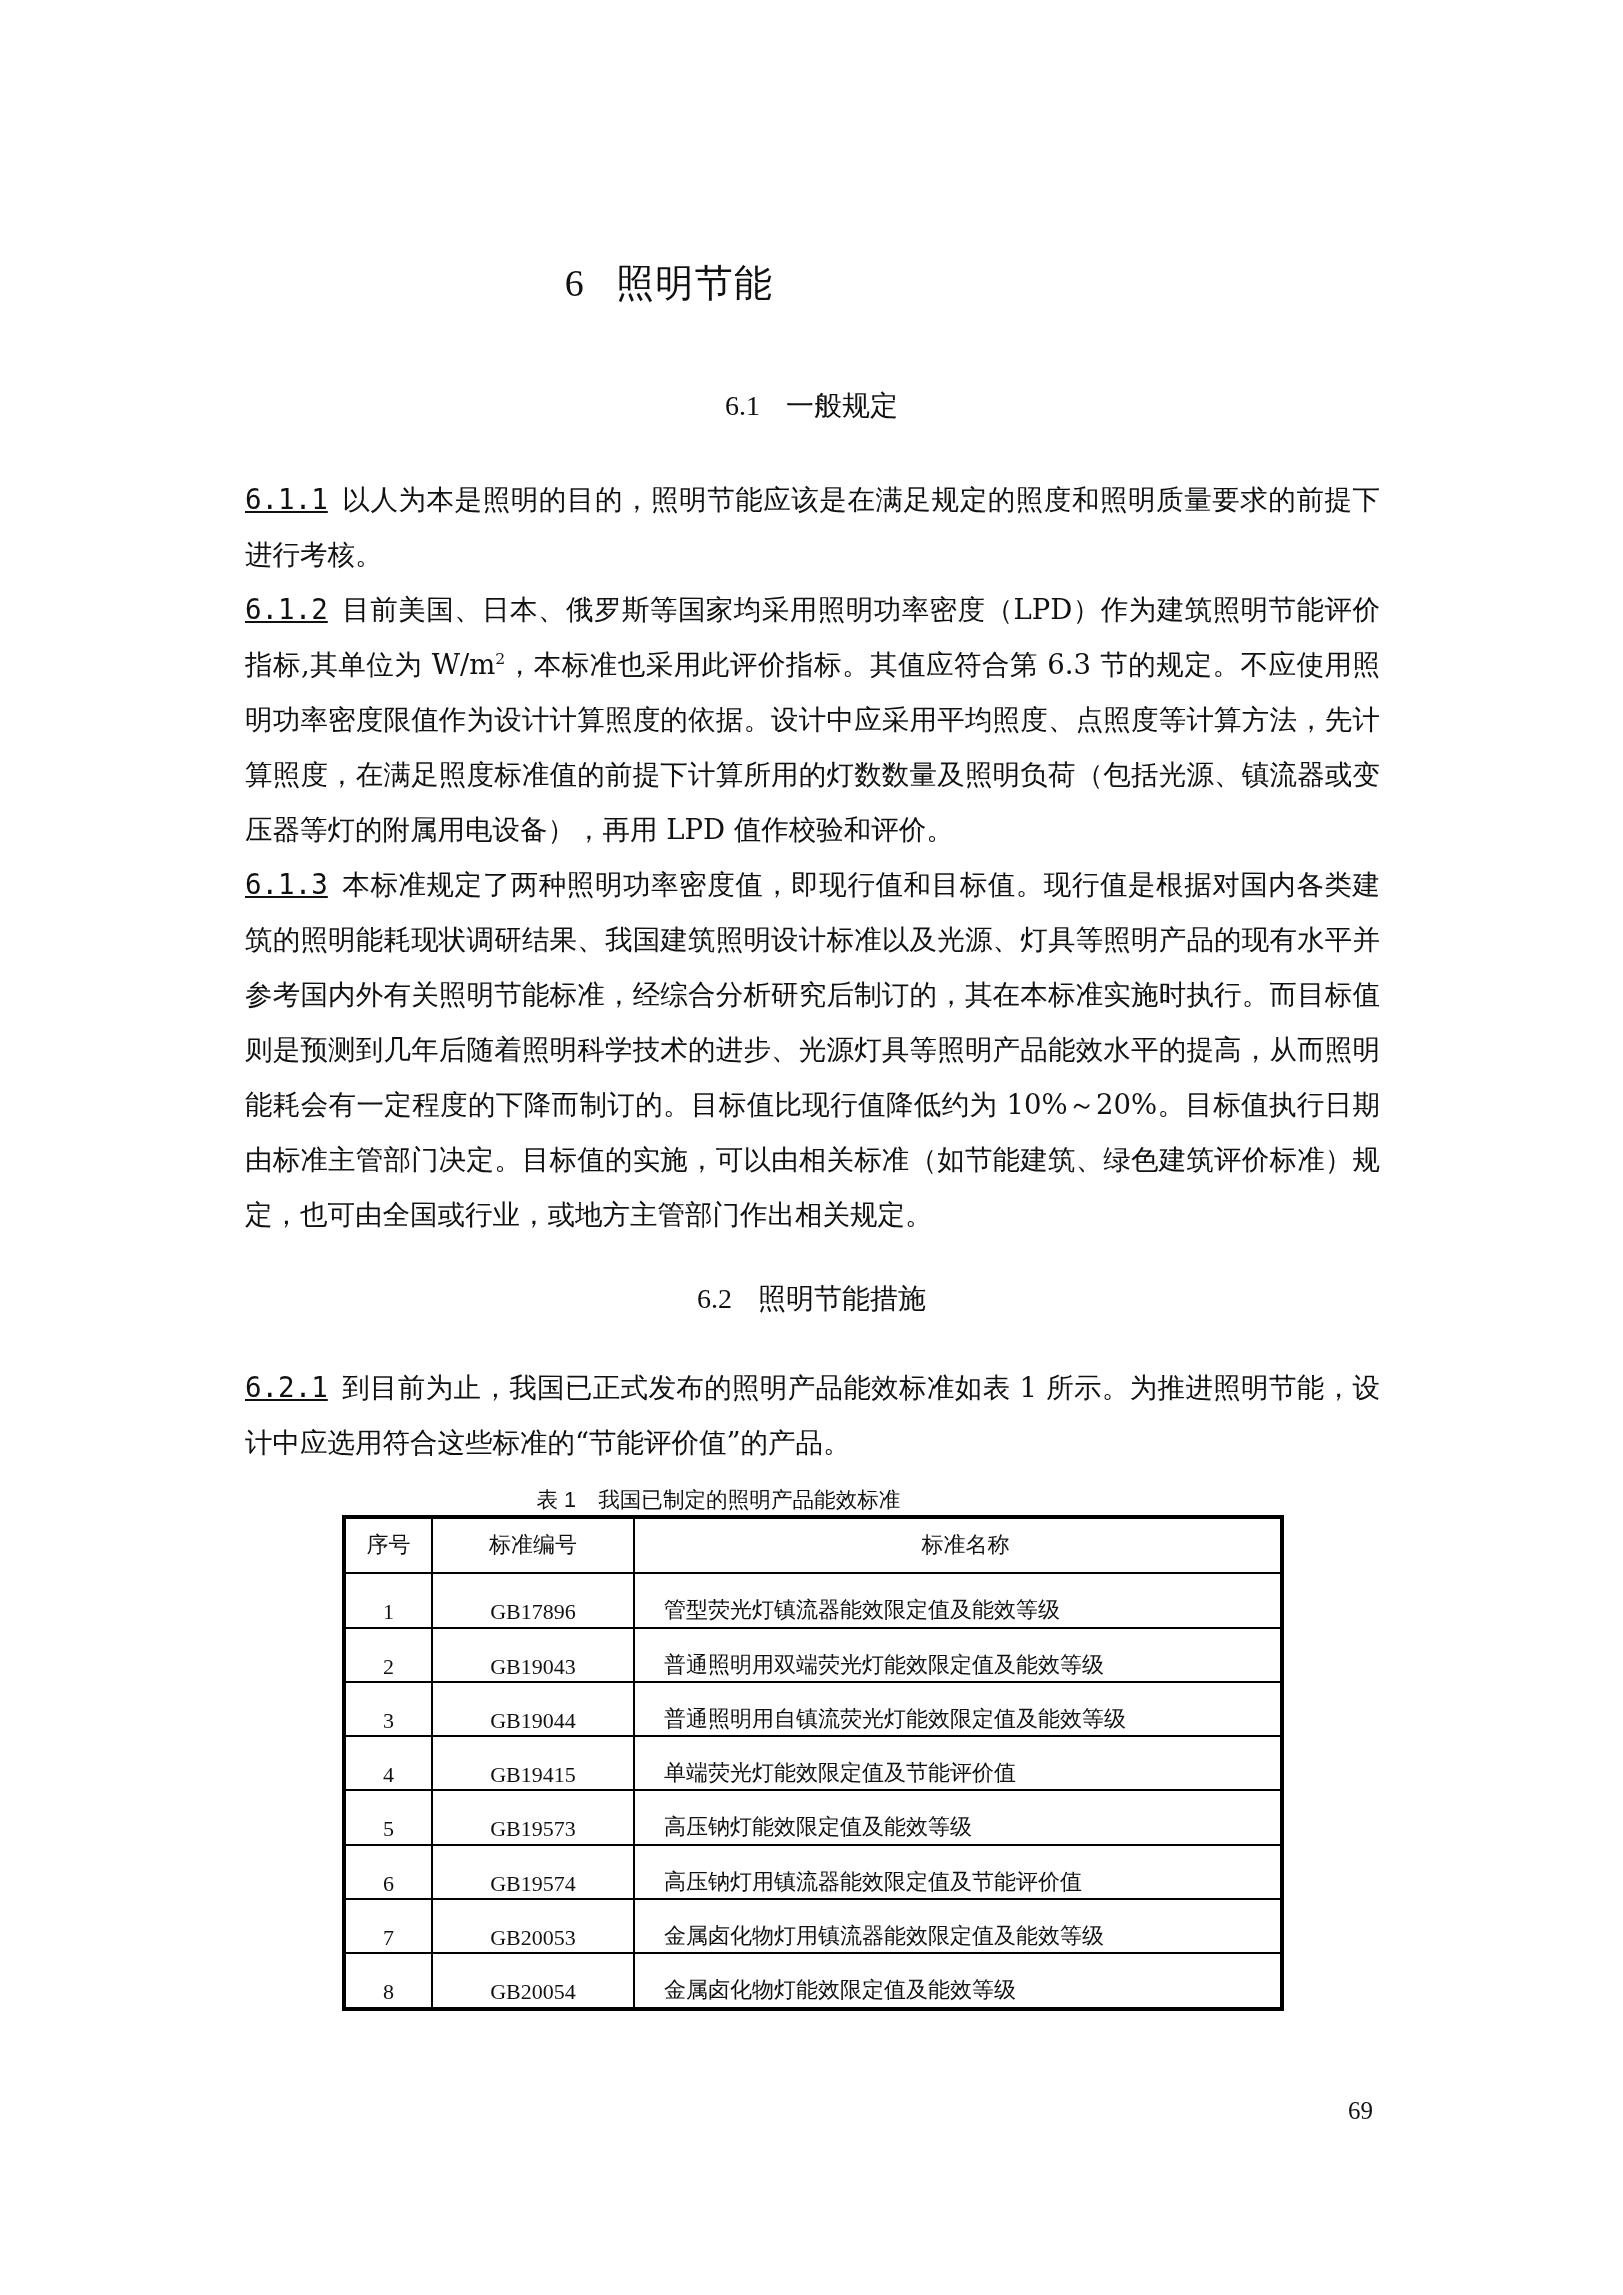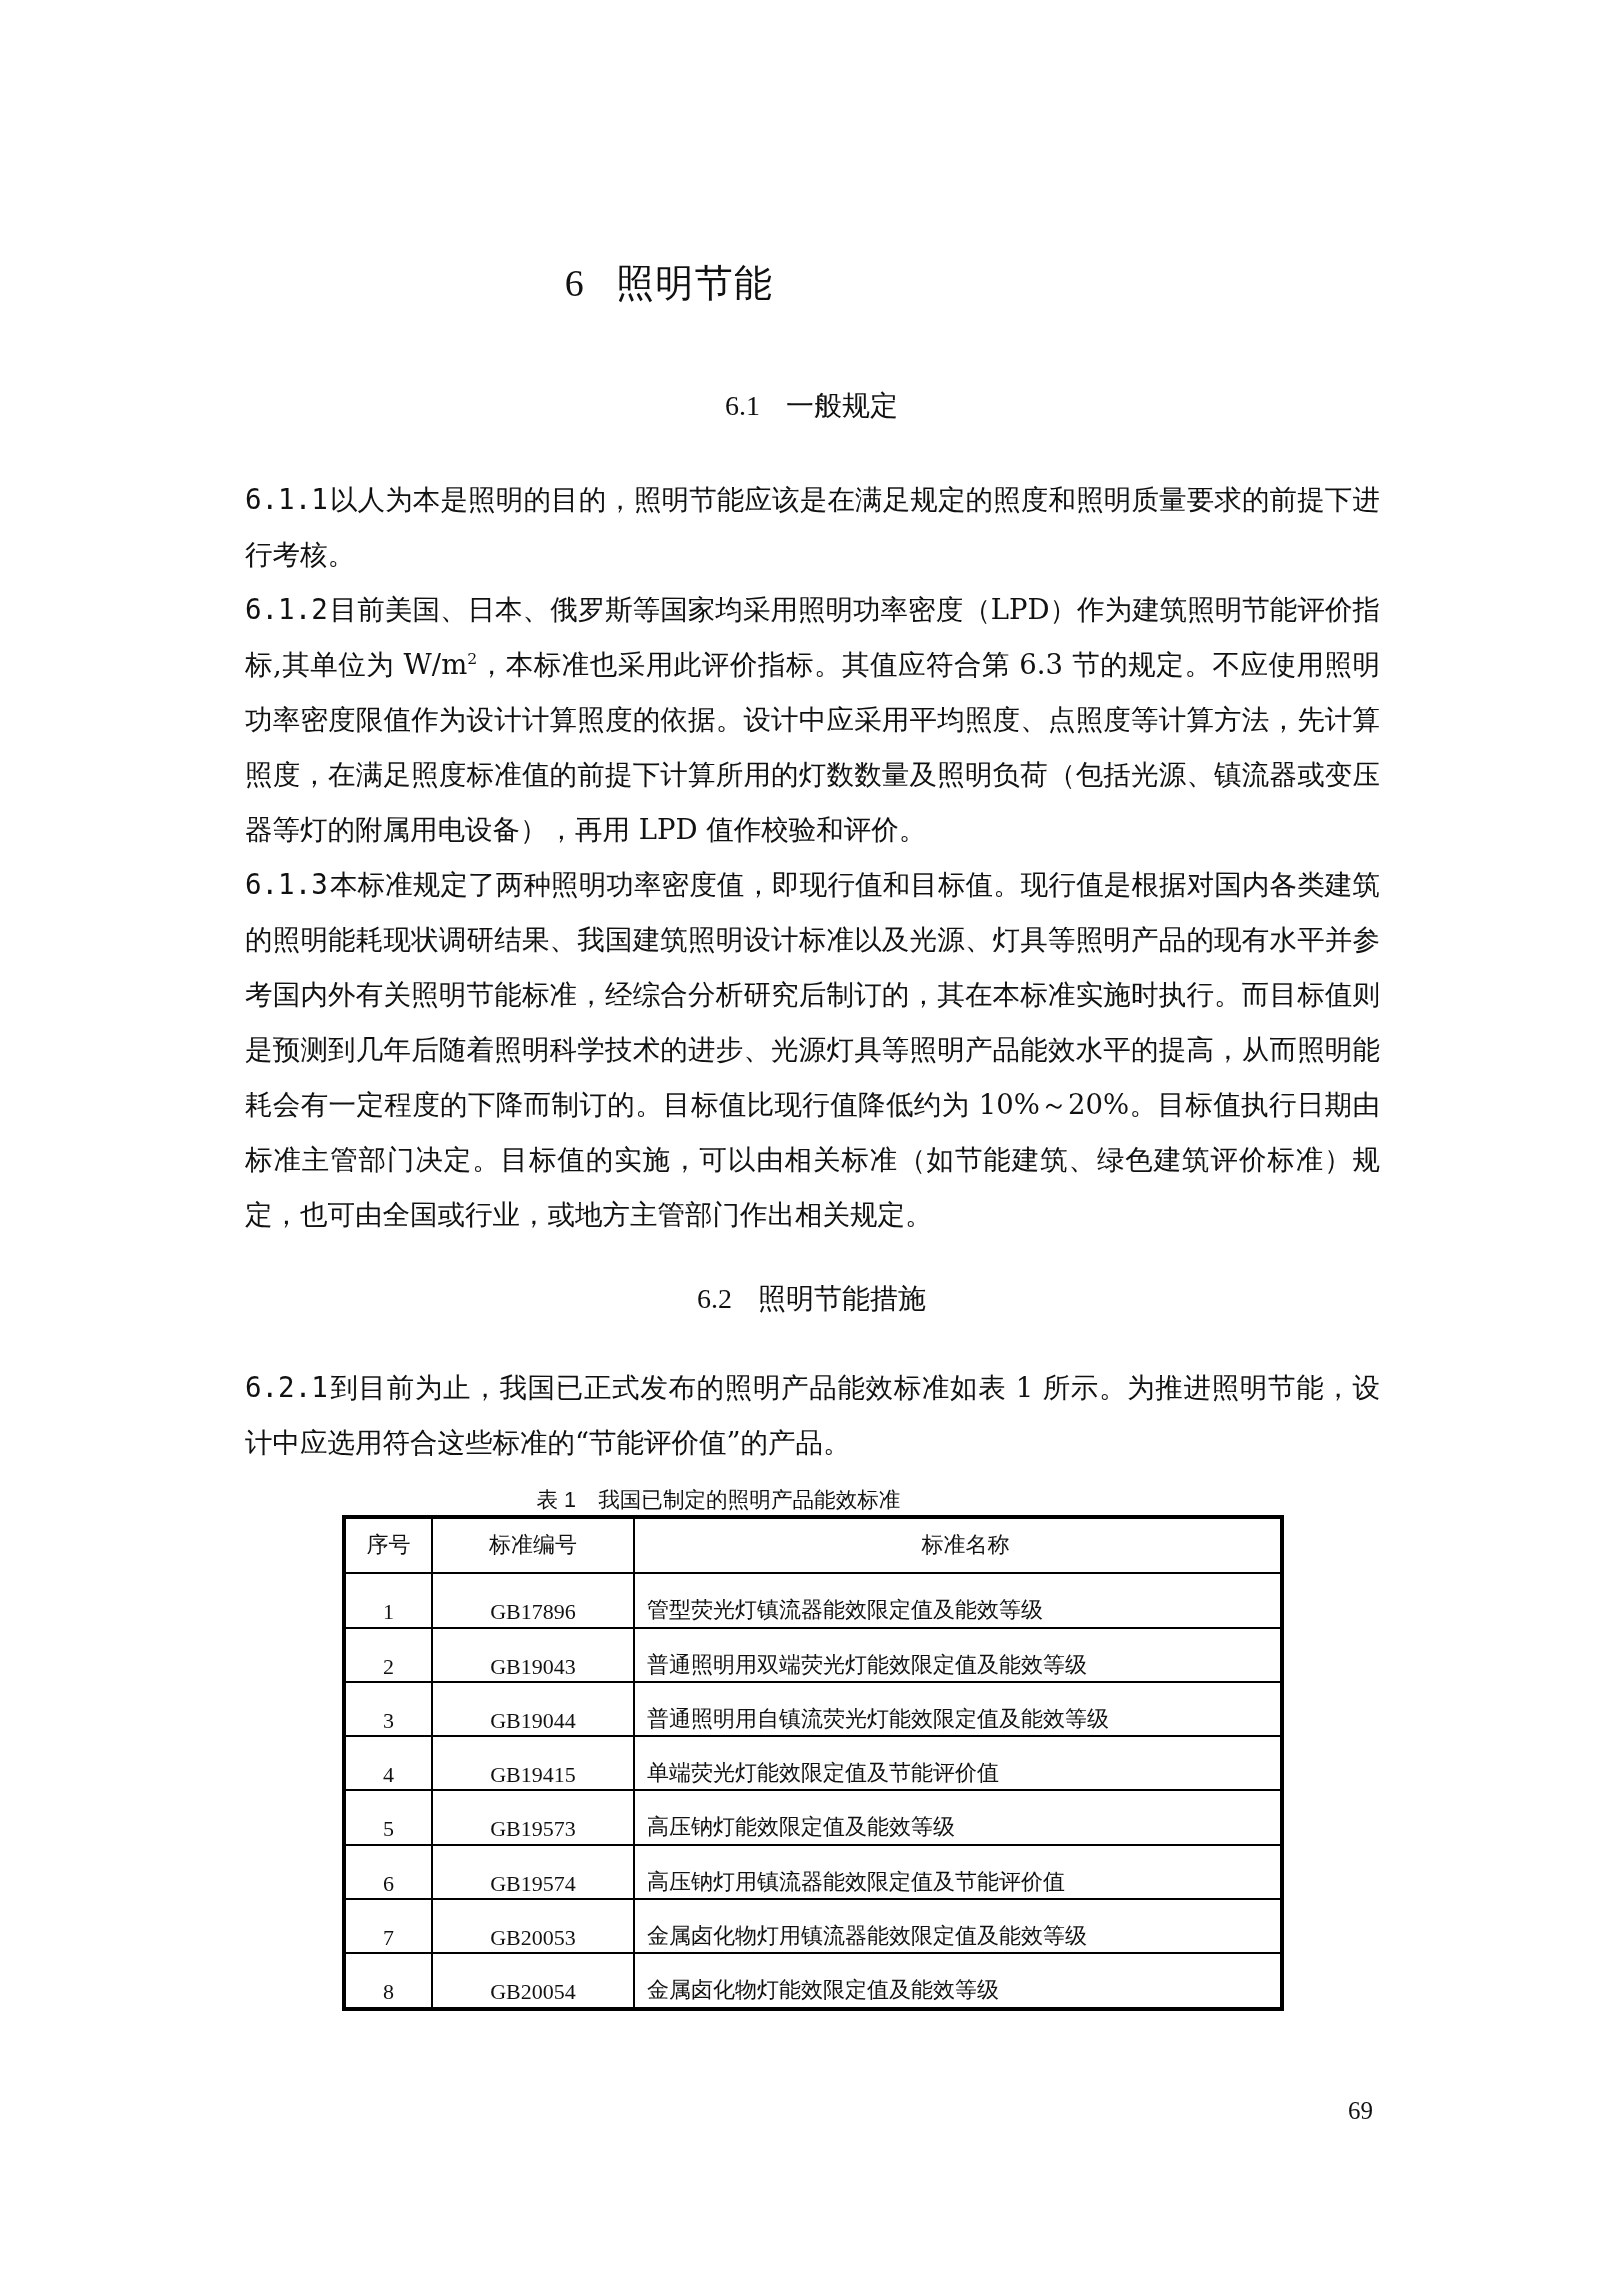--- a/index.html
+++ b/index.html
@@ -8,32 +8,32 @@
   .abs { position: absolute; }
   .chapter-title { left: 0; width: 1338px; top: 257px; text-align: center;
                    font-size: 38px; line-height: 52px; letter-spacing: 1.3px; }
   .chapter-title .num { font-family: "Liberation Serif", serif; margin-right: 31px; }
   .section-title { left: 0; width: 1623px; text-align: center; font-size: 28px; line-height: 39px; }
   .section-title .num { font-family: "Liberation Serif", serif; margin-right: 26px; }
   .section-title .txt { font-family: "DejaVu Sans", sans-serif; }
   .body-block { left: 245px; width: 1135px; font-size: 27.5px; line-height: 55px;
                 text-align: justify; text-justify: inter-character; }
   .body-block p { margin: 0; }
-  .clause-num { font-family: "DejaVu Sans Mono", monospace; font-weight: normal; margin-right: 2px; }
+  .clause-num { font-family: "DejaVu Sans Mono", monospace; font-weight: normal; margin-right: 14px; text-decoration: underline; }
   .table-caption { left: 0; width: 1437px; top: 1485px; text-align: center; font-size: 21.6px;
                    line-height: 30px; font-family: Liberation Sans, sans-serif; }
   .table-caption .num { margin-right: 22px; }
   table.std { position: absolute; left: 342px; top: 1515px; width: 942px;
               border-collapse: collapse; border: 4.6px solid #000; }
   table.std th, table.std td { border: 2.6px solid #000; font-size: 22px; font-weight: normal;
               height: 51px; padding: 0; vertical-align: bottom; padding-bottom: 1.3px; }
   table.std th { height: 52px; vertical-align: middle; }
   table.std .c-idx { width: 85px; text-align: center; font-family: Liberation Serif, serif; }
   table.std .c-code { width: 200px; text-align: center; font-family: "Liberation Serif", serif; }
-  table.std .c-name { text-align: left; padding-left: 12px; }
+  table.std .c-name { text-align: left; padding-left: 29px; }
   table.std th.c-name { text-align: center; padding-left: 16px; }
   .page-number { left: 1348px; top: 2097px; font-size: 25px; font-family: "Liberation Serif", serif; }
 </style>
 </head>
 <body>
 
 <div class="abs chapter-title">
   <span class="num">6</span><span>照明节能</span>
 </div>
 

